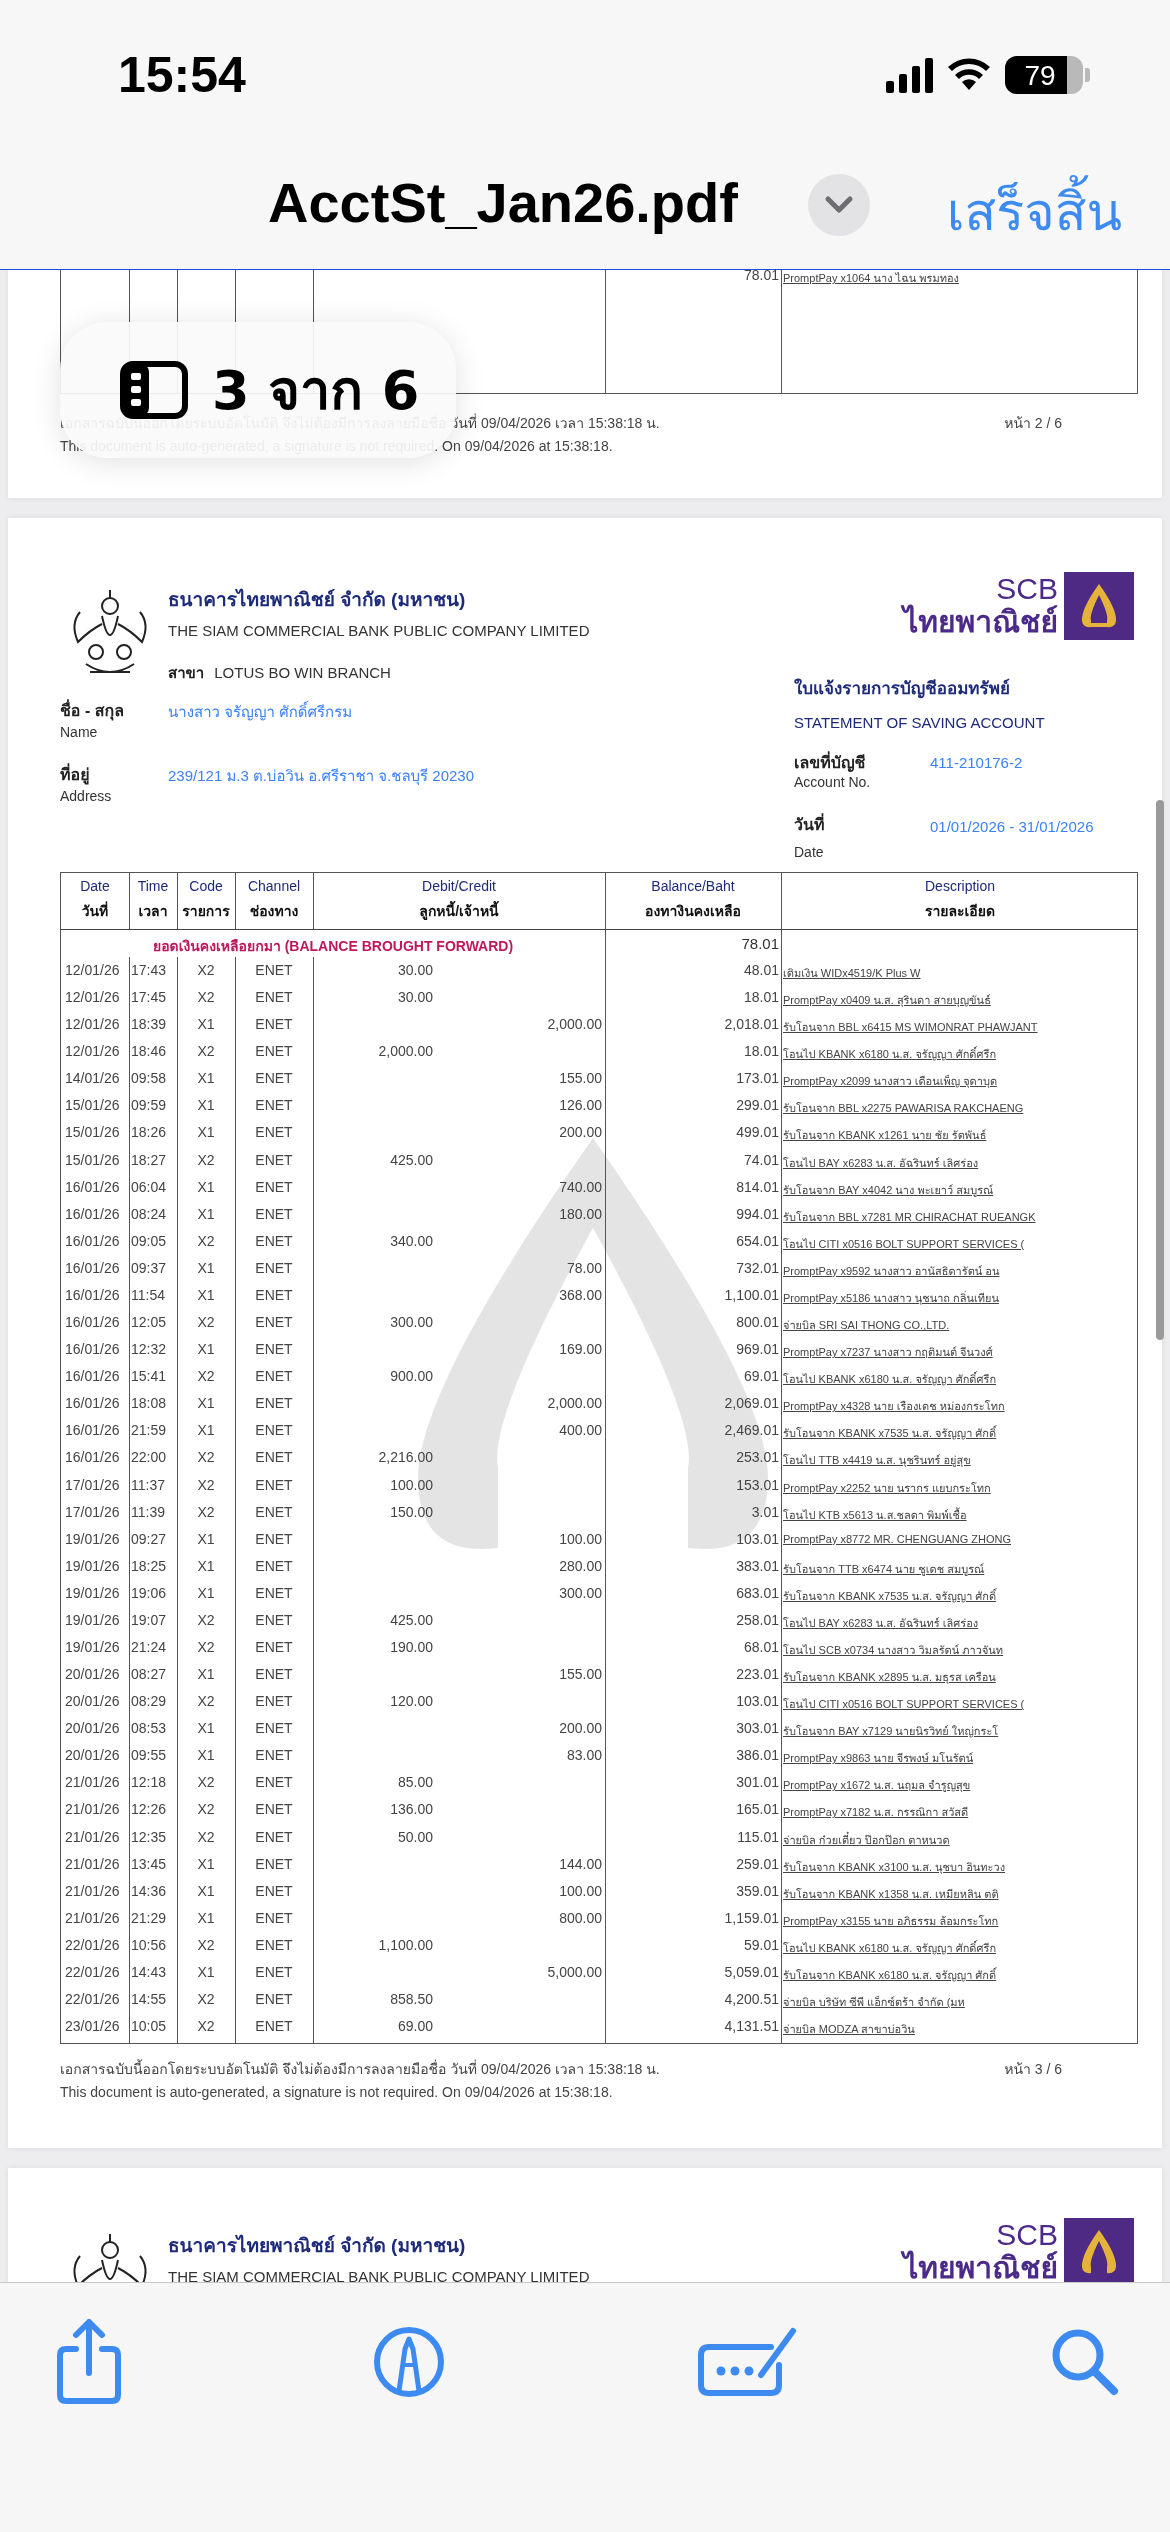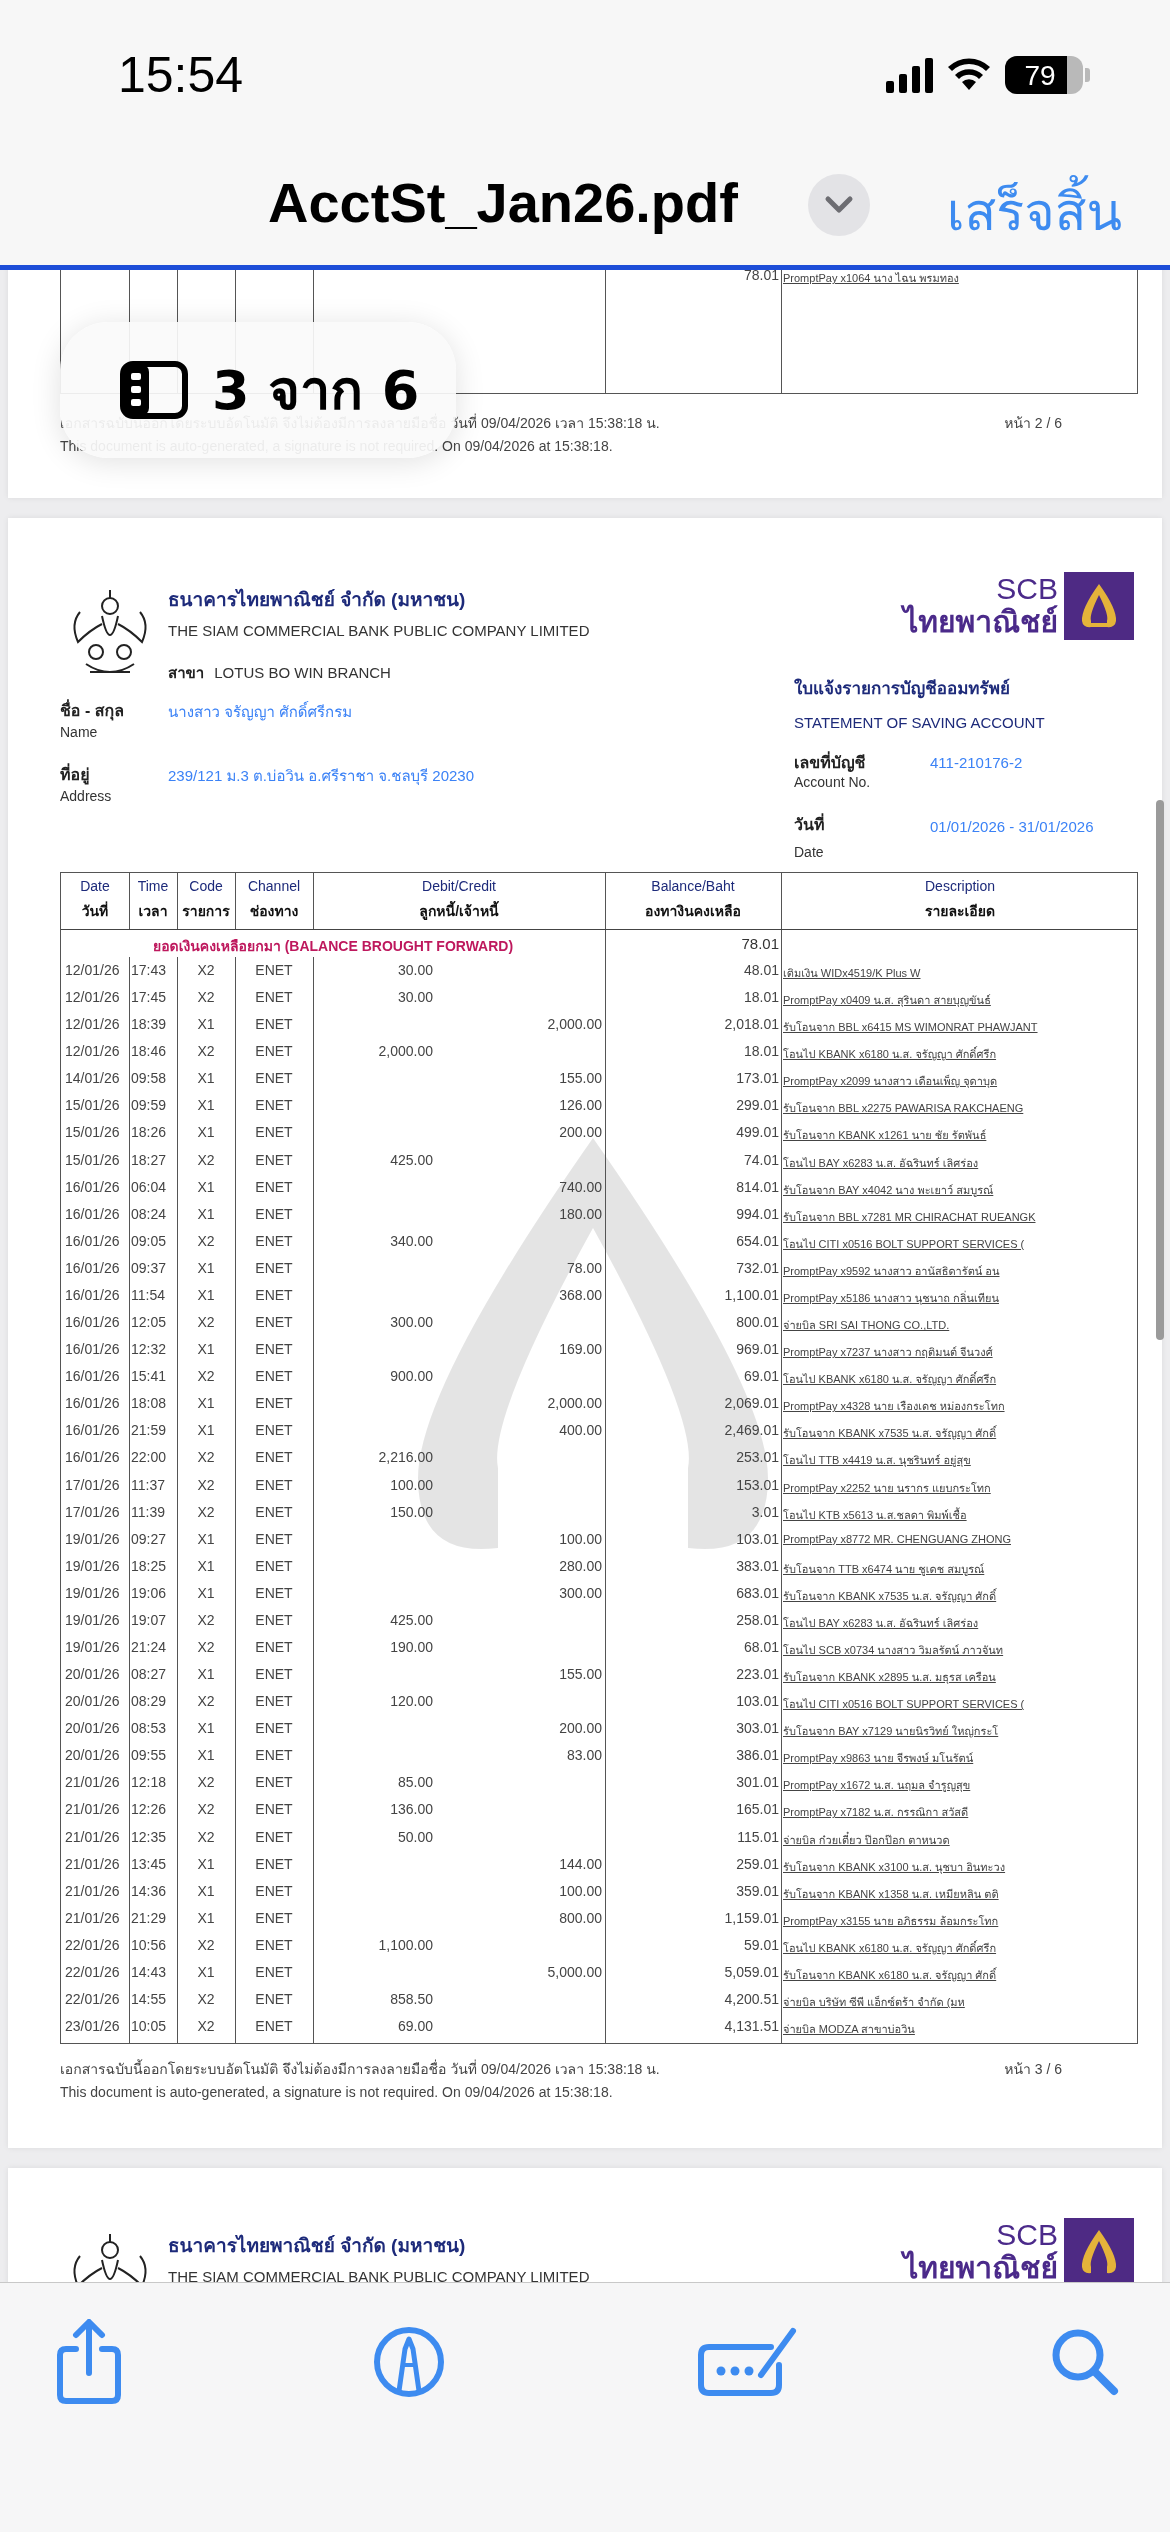--- a/index.html
+++ b/index.html
@@ -1,32 +1,32 @@
 <!DOCTYPE html>
 <html><head>
 <meta charset="utf-8">
 <style>
   * { box-sizing: border-box; margin: 0; padding: 0; }
   html, body { width: 1170px; height: 2532px; overflow: hidden; background: #f2f2f4; font-family: "Liberation Sans", sans-serif; }
   #root { position: relative; width: 1170px; height: 2532px; overflow: hidden; background: #ededef; }
 
   
   .statusbar { position: absolute; left: 0; top: 0; width: 1170px; height: 130px; background: #f7f7f7; z-index: 20; }
-  .sb-time { position: absolute; left: 118px; top: 46px; font-size: 50px; font-weight: normal; color: #000; font-family: "Liberation Sans", sans-serif; }
+  .sb-time { position: absolute; left: 118px; top: 46px; font-size: 50px; font-weight: bold; color: #000; font-family: "Liberation Sans", sans-serif; }
   .sb-right { position: absolute; right: 80px; top: 56px; display: flex; align-items: center; gap: 14px; }
   .signal { display: flex; align-items: flex-end; gap: 5px; height: 36px; }
   .signal span { width: 8px; background: #000; border-radius: 2px; display: block; }
   .wifi { width: 44px; height: 36px; }
   .battery { position: relative; width: 78px; height: 38px; border-radius: 12px; background: #b9b9b9; overflow: hidden; }
   .battery .fill { position: absolute; left: 0; top: 0; bottom: 0; background: #000; }
   .battery .pct { position: absolute; left: 0; right: 8px; top: 4px; text-align: center; color: #fff; font-weight: normal; font-size: 28px; }
   .battery-nub { width: 5px; height: 14px; background: #b9b9b9; border-radius: 0 3px 3px 0; margin-left: -12px; }
 
   
-  .navbar { position: absolute; left: 0; top: 130px; width: 1170px; height: 140px; background: #f7f7f7; z-index: 20; border-bottom: 5px solid #1d4ed8; }
+  .navbar { position: absolute; left: 0; top: 130px; width: 1170px; height: 140px; background: #f7f7f7; z-index: 20; border-bottom: 1px solid #1d4ed8; }
   .nav-title { position: absolute; left: 268px; top: 40px; font-size: 56px; font-weight: bold; color: #000; }
   .nav-chevron { position: absolute; left: 808px; top: 44px; width: 62px; height: 62px; border-radius: 50%; background: #e3e3e6; display: flex; align-items: center; justify-content: center; }
   .nav-done { position: absolute; right: 48px; top: 40px; font-size: 52px; color: #3d8bf0; font-family: "DejaVu Sans", sans-serif; }
 
   
   .page-pill { position: absolute; left: 60px; top: 322px; width: 396px; height: 136px; border-radius: 48px; background: rgba(250,250,250,0.92); box-shadow: 0 4px 30px rgba(0,0,0,0.12); z-index: 15; display: flex; align-items: center; padding-left: 60px; gap: 24px; }
   .page-pill .pill-text { font-size: 54px; font-weight: bold; color: #000; font-family: "DejaVu Sans", sans-serif; }
 
   
   .pdf-page { position: absolute; left: 8px; width: 1154px; background: #fff; box-shadow: 0 0 6px rgba(0,0,0,0.08); }

